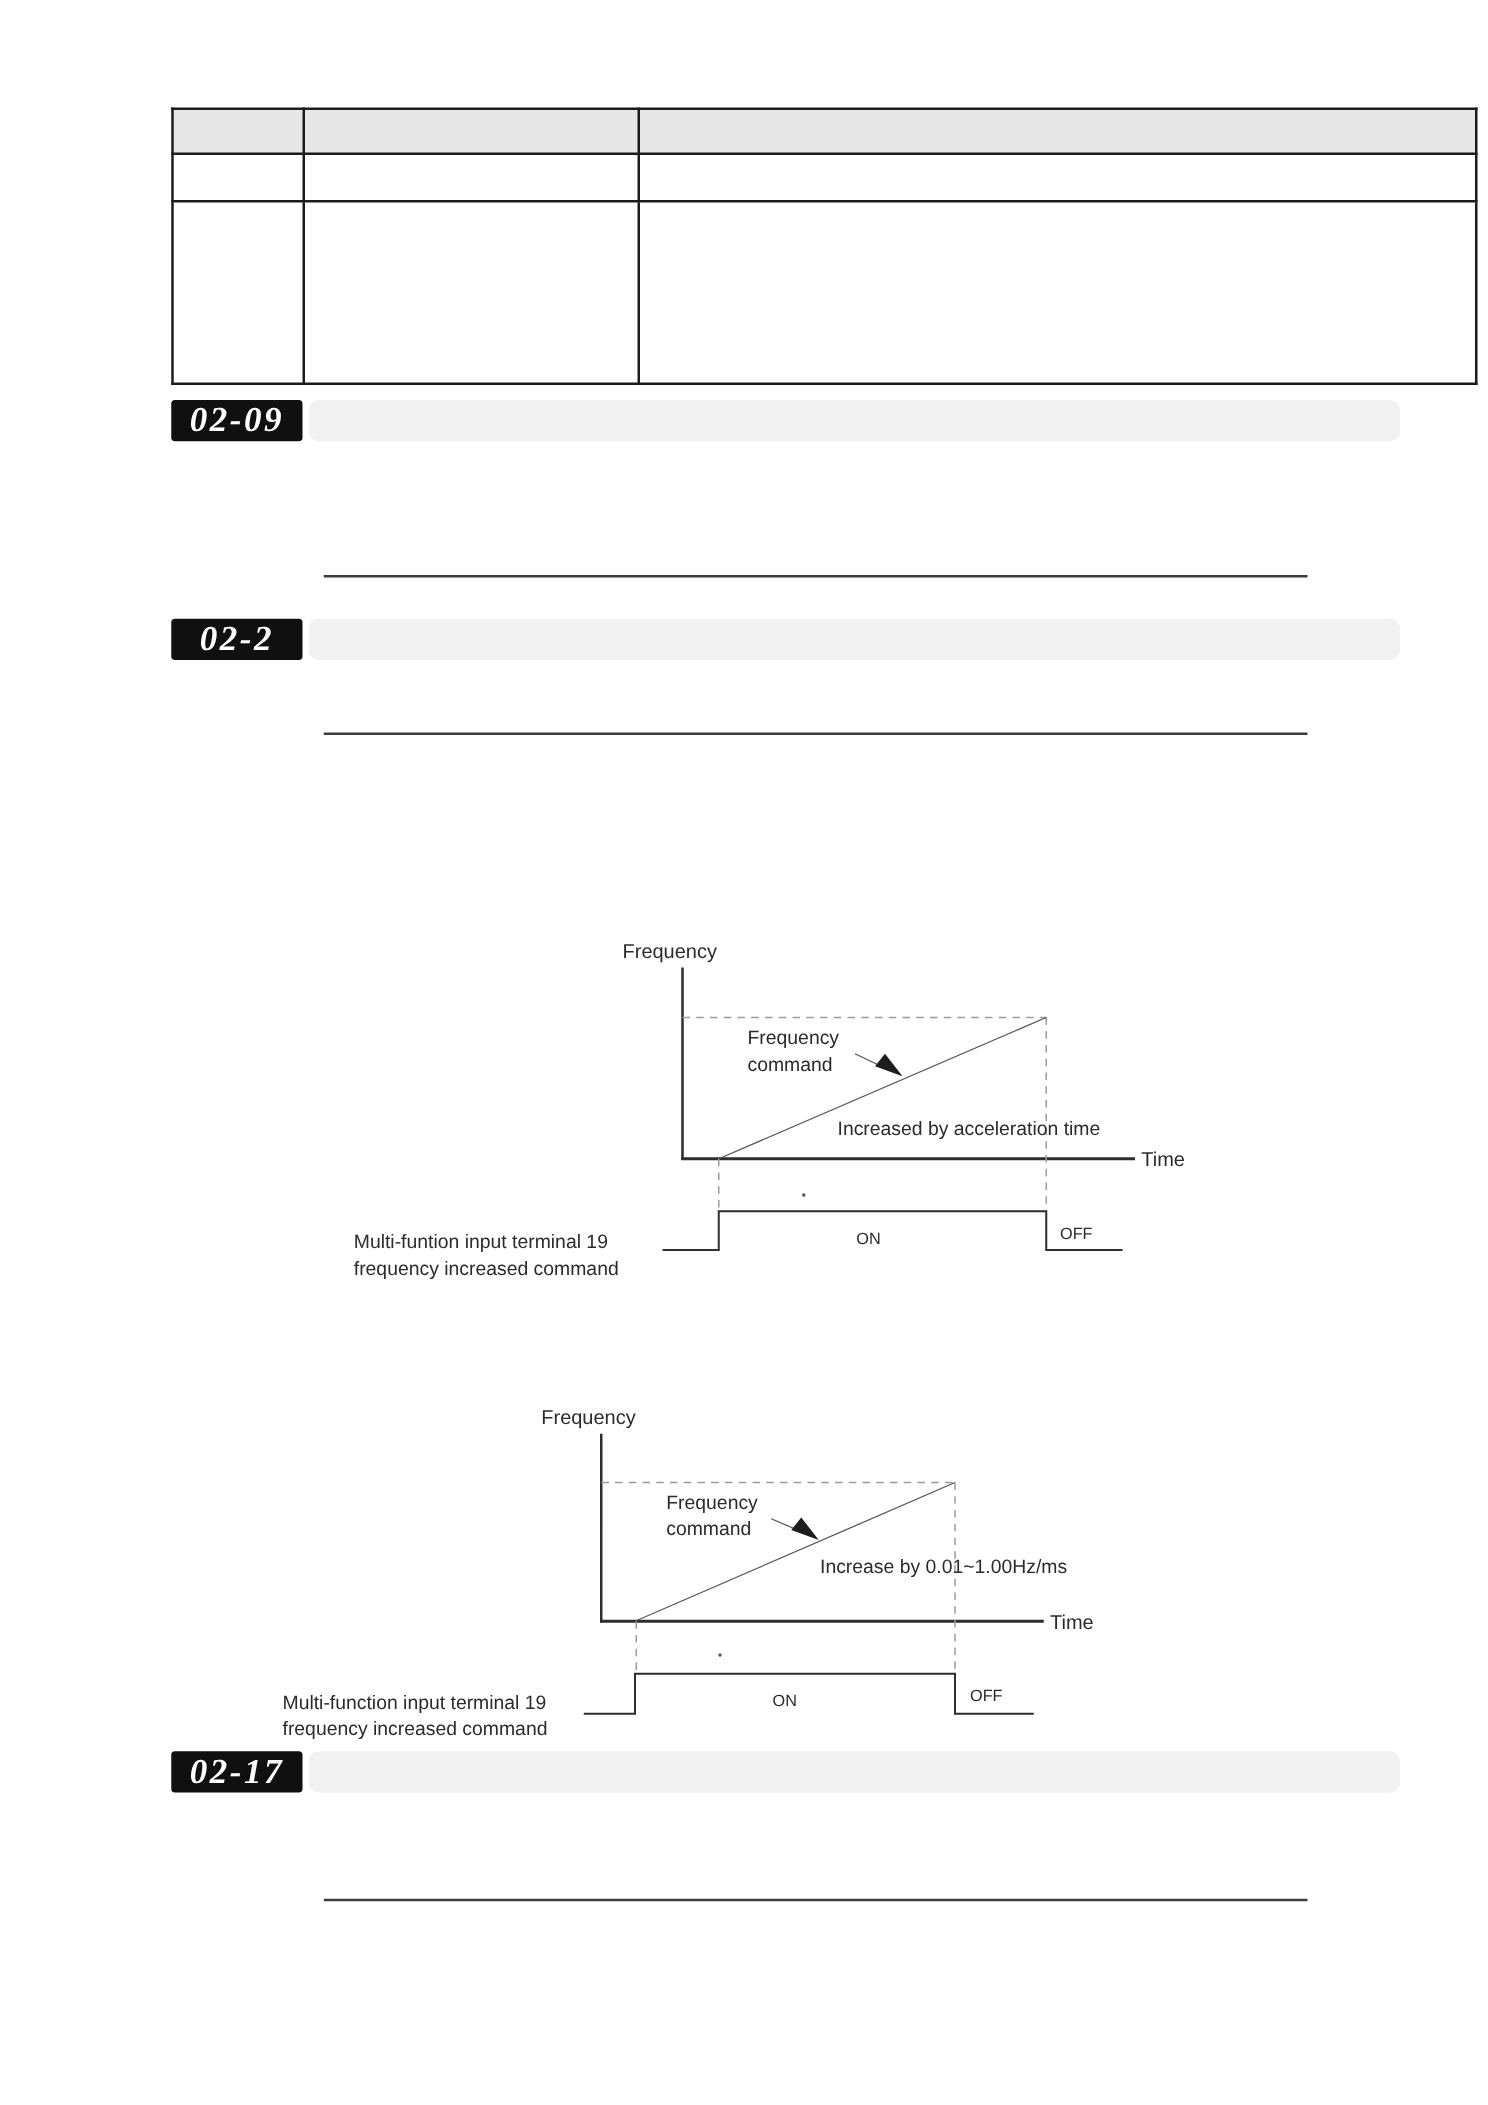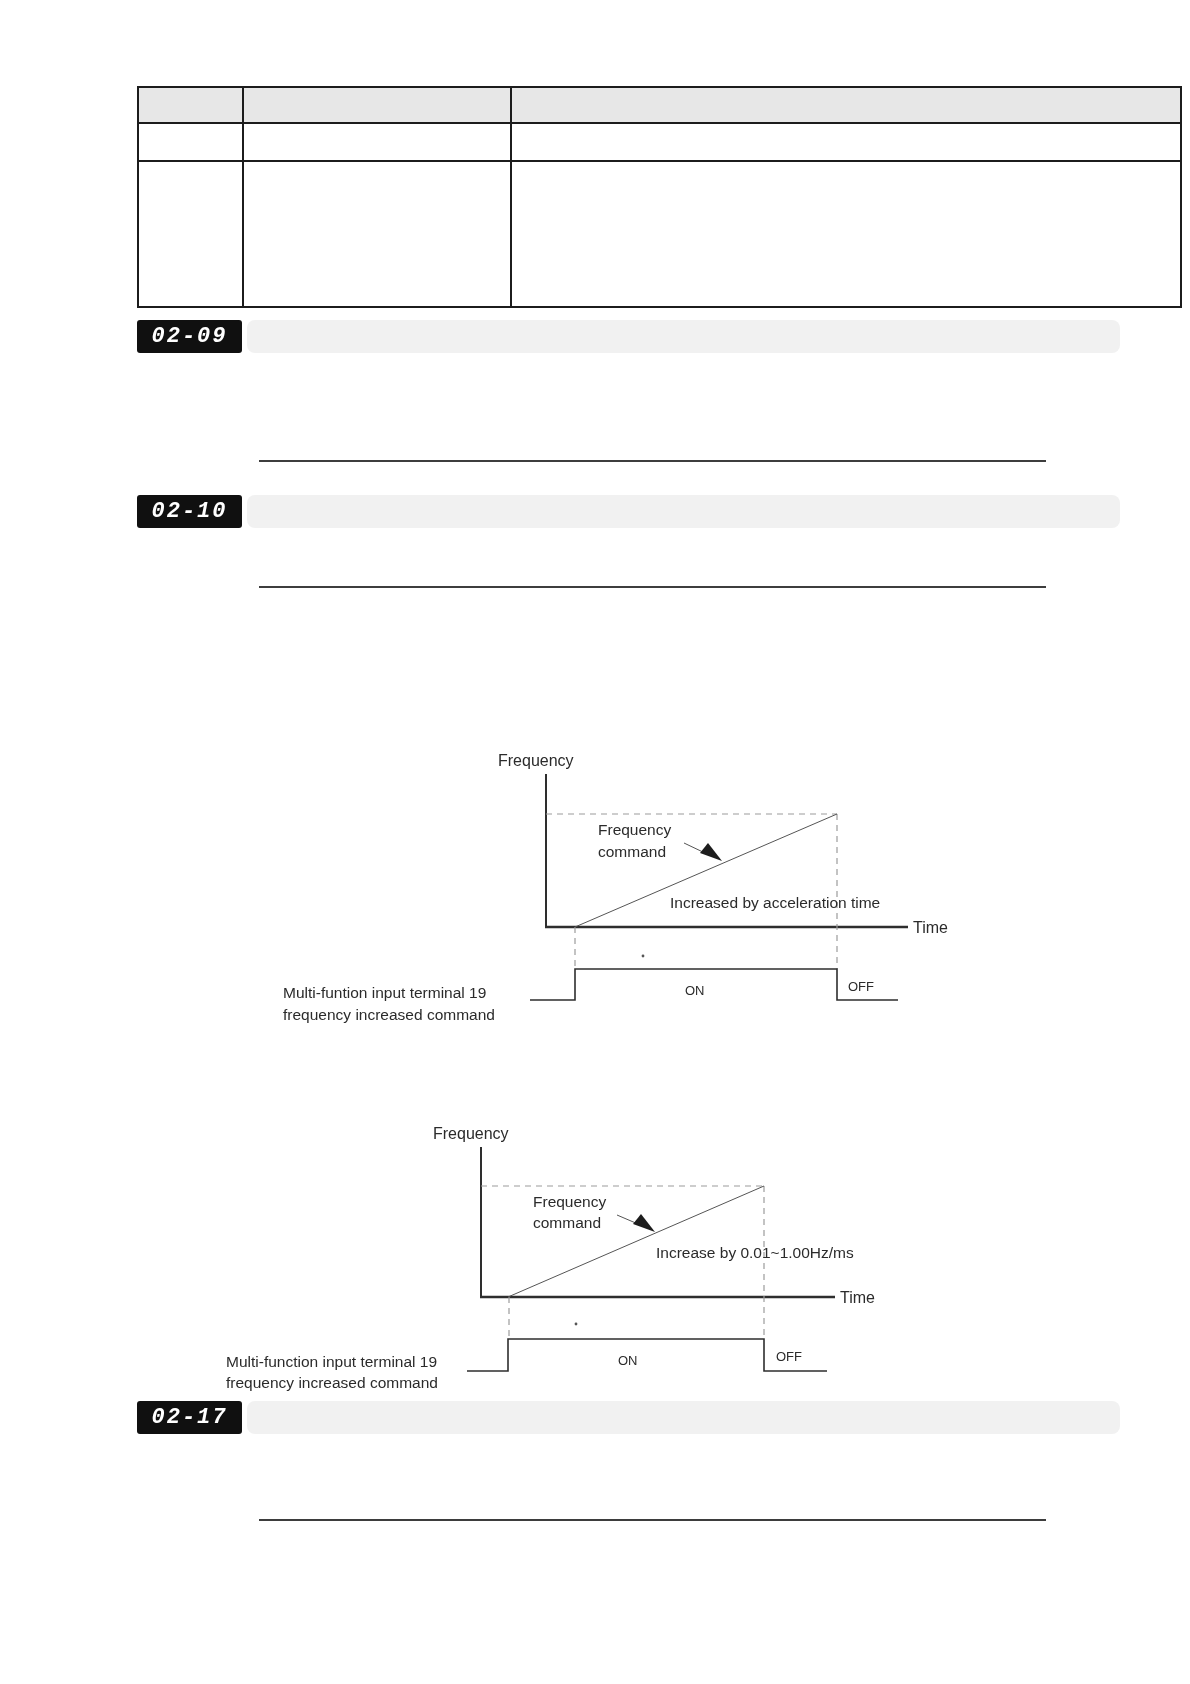--- a/index.html
+++ b/index.html
@@ -18,22 +18,22 @@
   .param-table tr.hdr td{background:#e7e7e7;}
   .c1{width:91px;} .c2{width:254px;} .c3{width:656px;}
   .r-hdr{height:36px;} .r-1{height:38px;} .r-2{height:146px;}
   
   .param-row{position:absolute;left:137px;height:33px;}
   .badge{
     position:absolute;left:0;top:0;width:105px;height:33px;background:#101010;
     border-radius:3px;display:flex;align-items:center;justify-content:center;
   }
   .badge span{
-    font-family:Liberation Mono, monospace;font-weight:bold;font-style:oblique;
-    font-size:22px;color:#ffffff;letter-spacing:2px;line-height:1;
+    font-family:Liberation Serif, serif;font-weight:bold;font-style:oblique;
+    font-size:28px;color:#ffffff;letter-spacing:2px;line-height:1;
   }
   .title-bar{
     position:absolute;left:110px;top:0;width:873px;height:33px;background:#f1f1f1;
     border-radius:8px;display:flex;align-items:center;padding-left:14px;box-sizing:border-box;
     font-size:14px;color:#333;
   }
   
   .hrule{position:absolute;left:259px;width:787px;height:2px;background:#3d3d3d;}
   
   .diag{position:absolute;}
@@ -76,21 +76,21 @@
       <span>02-09</span>
     </div>
     <div class="title-bar">
       <span></span>
     </div>
   </div>
   <div class="hrule" style="top:460px;"></div>
 
   <div class="param-row" style="top:495px;">
     <div class="badge">
-      <span>02-10</span>
+      <span>02-2</span>
     </div>
     <div class="title-bar">
       <span></span>
     </div>
   </div>
   <div class="hrule" style="top:586px;"></div>
 
   <svg class="diag" style="left:260px;top:745px;" width="700" height="290" viewBox="0 0 700 290">
     <text class="t16" x="238" y="21">Frequency</text>
     <line class="axis" x1="286" y1="29" x2="286" y2="183"></line>

